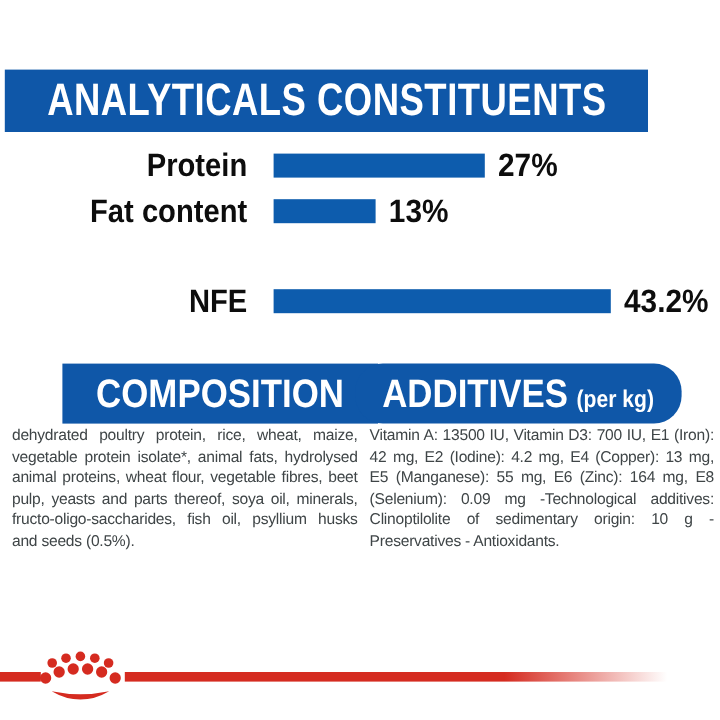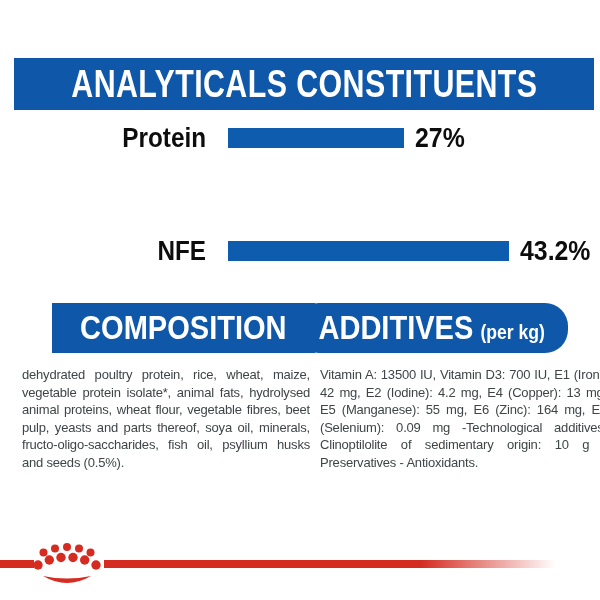--- a/index.html
+++ b/index.html
@@ -4,21 +4,21 @@
 <style>
   html,body{margin:0;padding:0;background:#fff;}
   .canvas{
     position:relative;width:600px;height:600px;background:#fff;overflow:hidden;
     font-family:"Liberation Sans","DejaVu Sans",sans-serif;
   }
   .banner{
     position:absolute;background:var(--blue,#0F57A8);color:#fff;
     display:flex;align-items:center;justify-content:center;
   }
-  .banner-top{left:14px;top:58px;width:580px;height:52px;}
+  .banner-top{left:4px;top:58px;width:536px;height:52px;}
   .banner-top .banner-text{font-size:38px;font-weight:bold;letter-spacing:.5px;
     transform:scaleX(.80);transform-origin:center;white-space:nowrap;}
   .banner-comp{left:10px;top:303px;width:263px;height:50px;margin-left:42px;}
   .banner-comp .banner-text{font-size:33px;font-weight:bold;transform:scaleX(.88);
     transform-origin:center;white-space:nowrap;}
   .banner-add{left:296px;top:303px;width:272px;height:50px;border-radius:23px;}
   .banner-add .banner-text{font-size:33px;font-weight:bold;transform:scaleX(.88);
     transform-origin:center;white-space:nowrap;display:flex;align-items:baseline;}
   .per-kg{font-size:20px;font-weight:bold;margin-left:8px;}
   
@@ -30,21 +30,21 @@
     transform:scaleX(.90);transform-origin:right center;white-space:nowrap;
   }
   .chart-bar{position:absolute;top:9px;height:20px;background:var(--bar,#0D5CAD);}
   .chart-value{
     position:absolute;top:0;height:38px;line-height:38px;font-size:27px;
     font-weight:bold;color:#0D0D0D;transform:scaleX(.92);transform-origin:left center;
     white-space:nowrap;
   }
   
   .body-text{
-    position:absolute;margin:12px;font-size:13px;line-height:17.5px;color:#3F4547;
+    position:absolute;margin:0;font-size:13px;line-height:17.5px;color:#3F4547;
     text-align:justify;letter-spacing:-0.2px;
   }
   .comp-text{left:10px;top:354px;width:288px;}
   .add-text{left:308px;top:354px;width:287px;}
   
   .red-line{position:absolute;top:560px;height:8px;background:var(--red,#D52B20);}
   .red-line-left{left:0;width:34px;}
   .red-line-right{
     left:104px;width:452px;
     background:linear-gradient(90deg,var(--red,#D52B20) 0%,var(--red,#D52B20) 70%,rgba(213,43,32,0) 100%);
@@ -58,20 +58,25 @@
 
   <div class="banner banner-top">
     <span class="banner-text">ANALYTICALS CONSTITUENTS</span>
   </div>
 
   <div class="chart" id="chart">
       <div class="chart-row" style="top: 0px; text-decoration: underline;">
         <div class="chart-label">Protein</div>
         <div class="chart-bar" style="left: 228px; width: 175.5px;"></div>
         <div class="chart-value" style="left: 414.5px;">27%</div>
+      </div>
+      <div class="chart-row" style="top: 37.5px;">
+        <div class="chart-label">Fat content</div>
+        <div class="chart-bar" style="left: 228px; width: 84.5px;"></div>
+        <div class="chart-value" style="left: 323.5px;">13%</div>
       </div>
       <div class="chart-row" style="top: 112.5px; padding-left: 33px;">
         <div class="chart-label">NFE</div>
         <div class="chart-bar" style="left: 228px; width: 280.8px;"></div>
         <div class="chart-value" style="left: 519.8px;">43.2%</div>
       </div>
     </div>
 
   <div class="banner banner-comp">
     <span class="banner-text">COMPOSITION</span>

